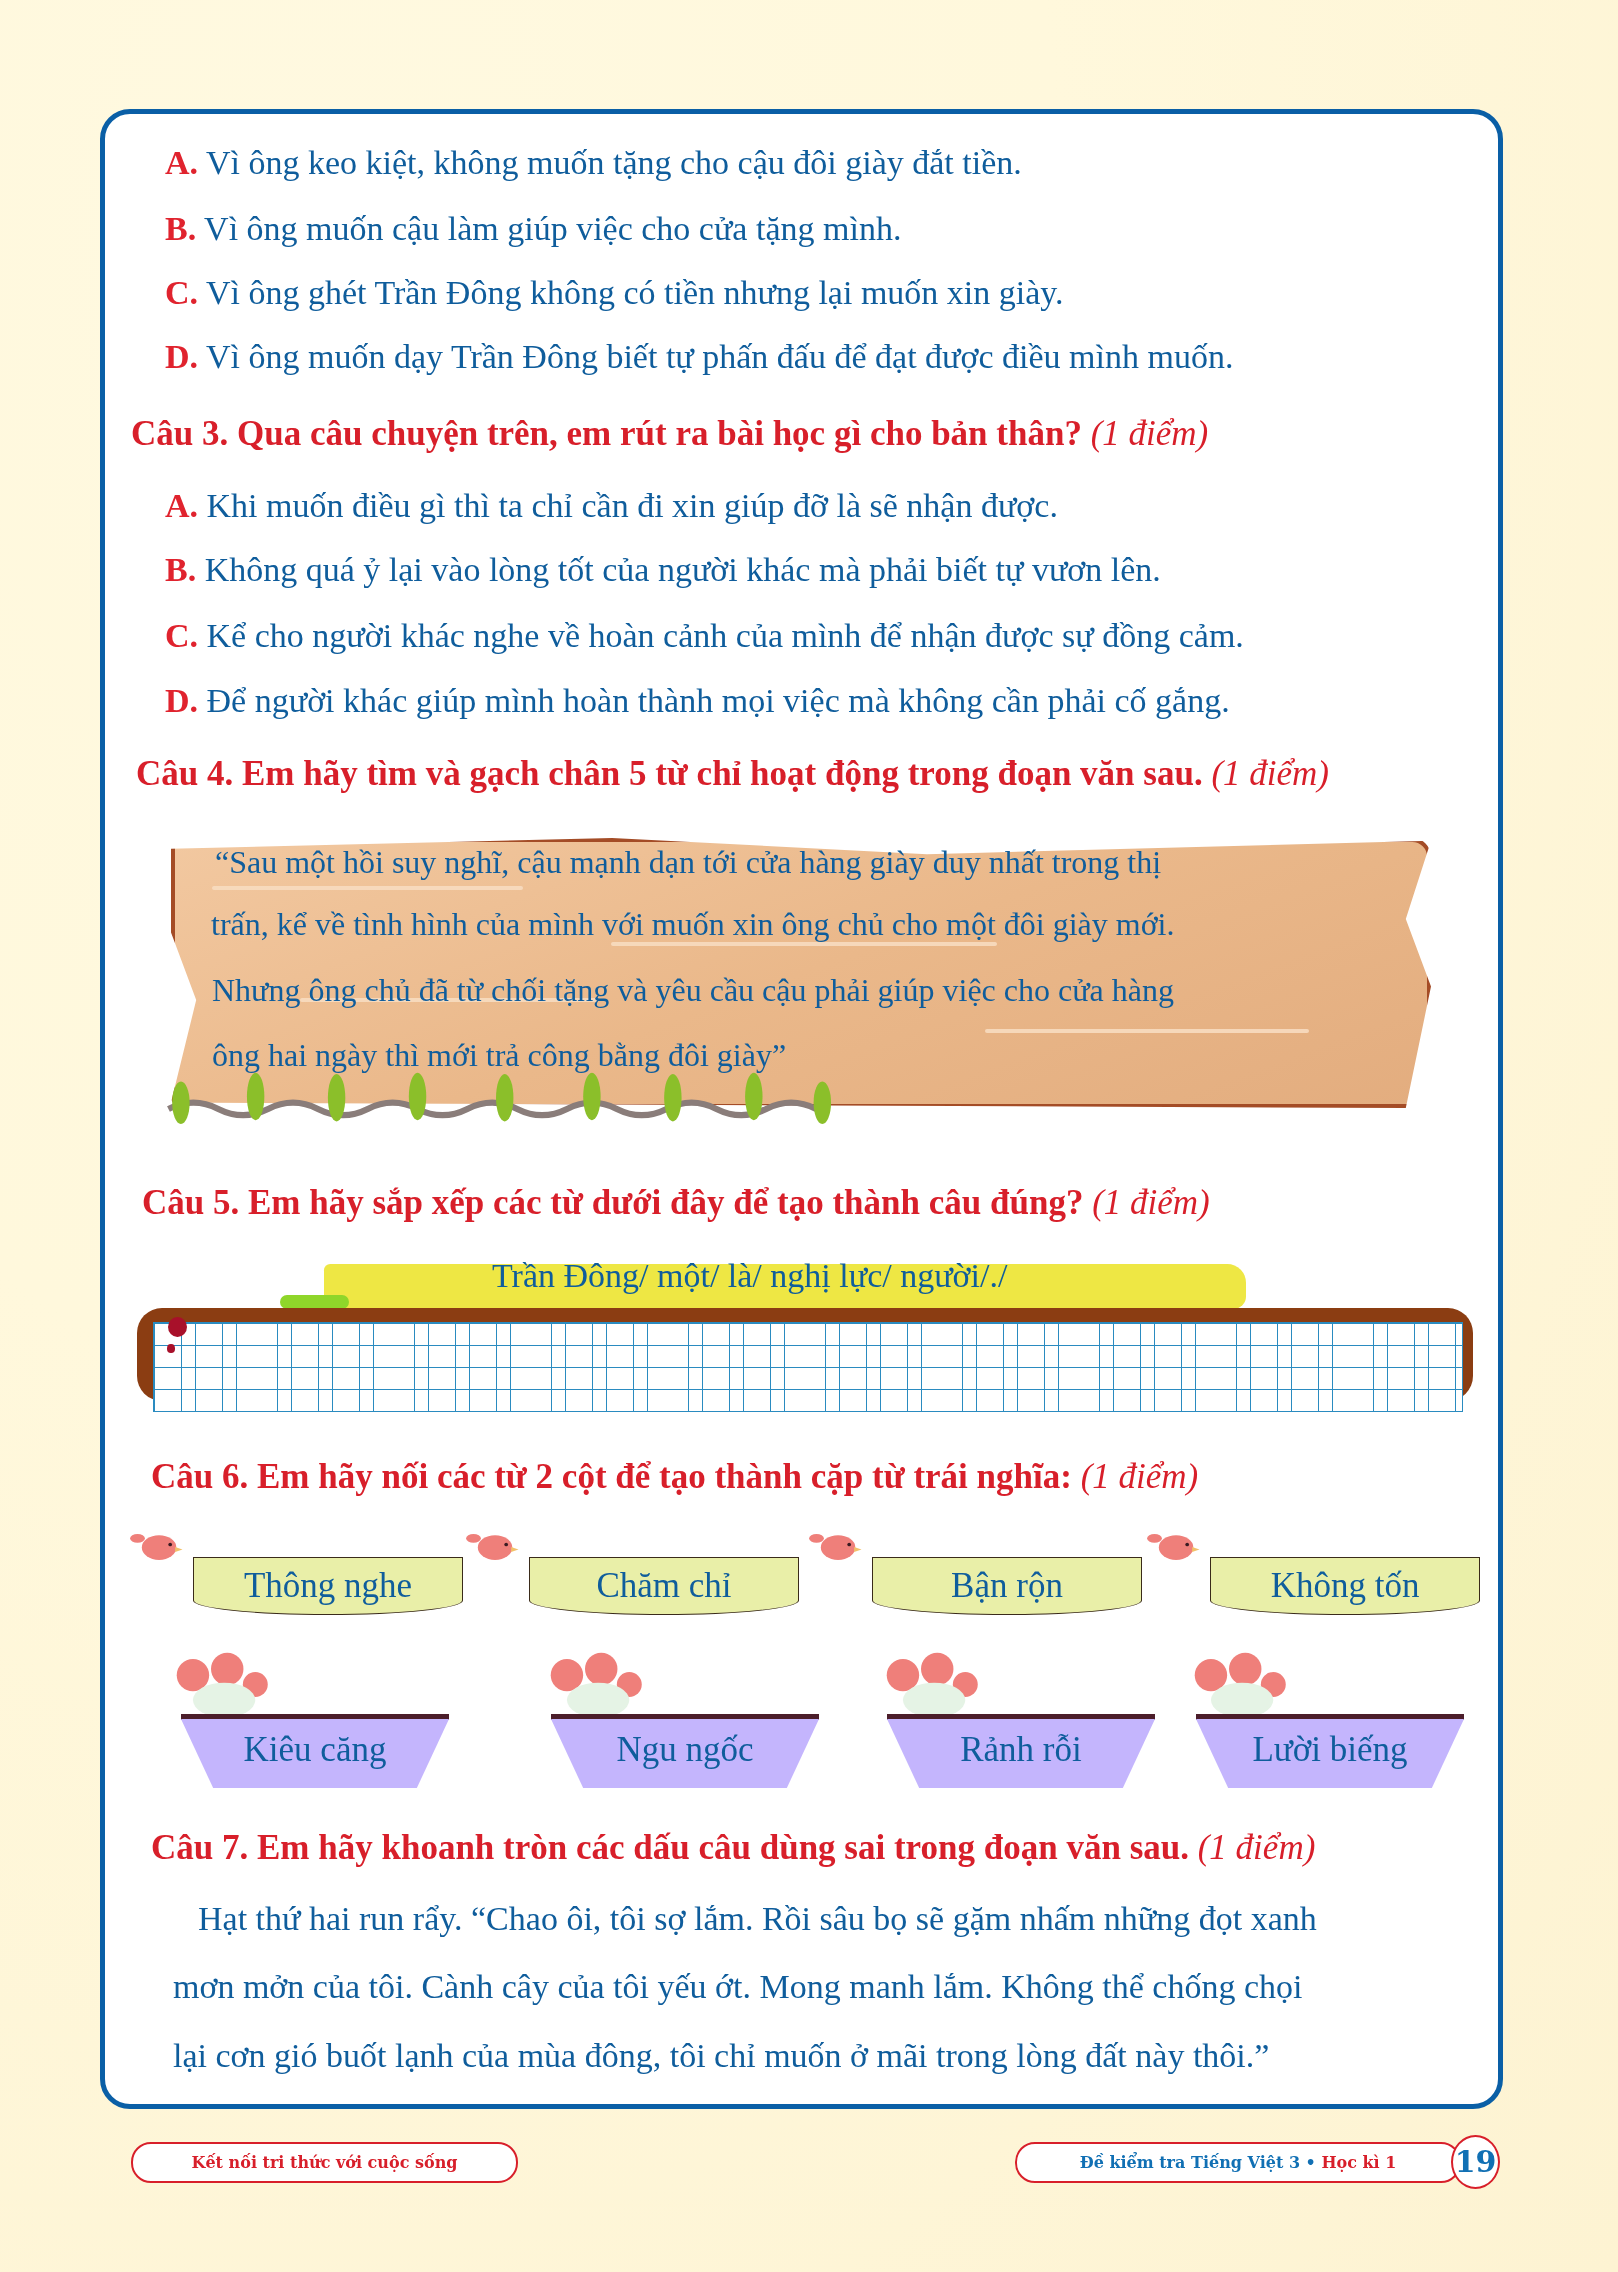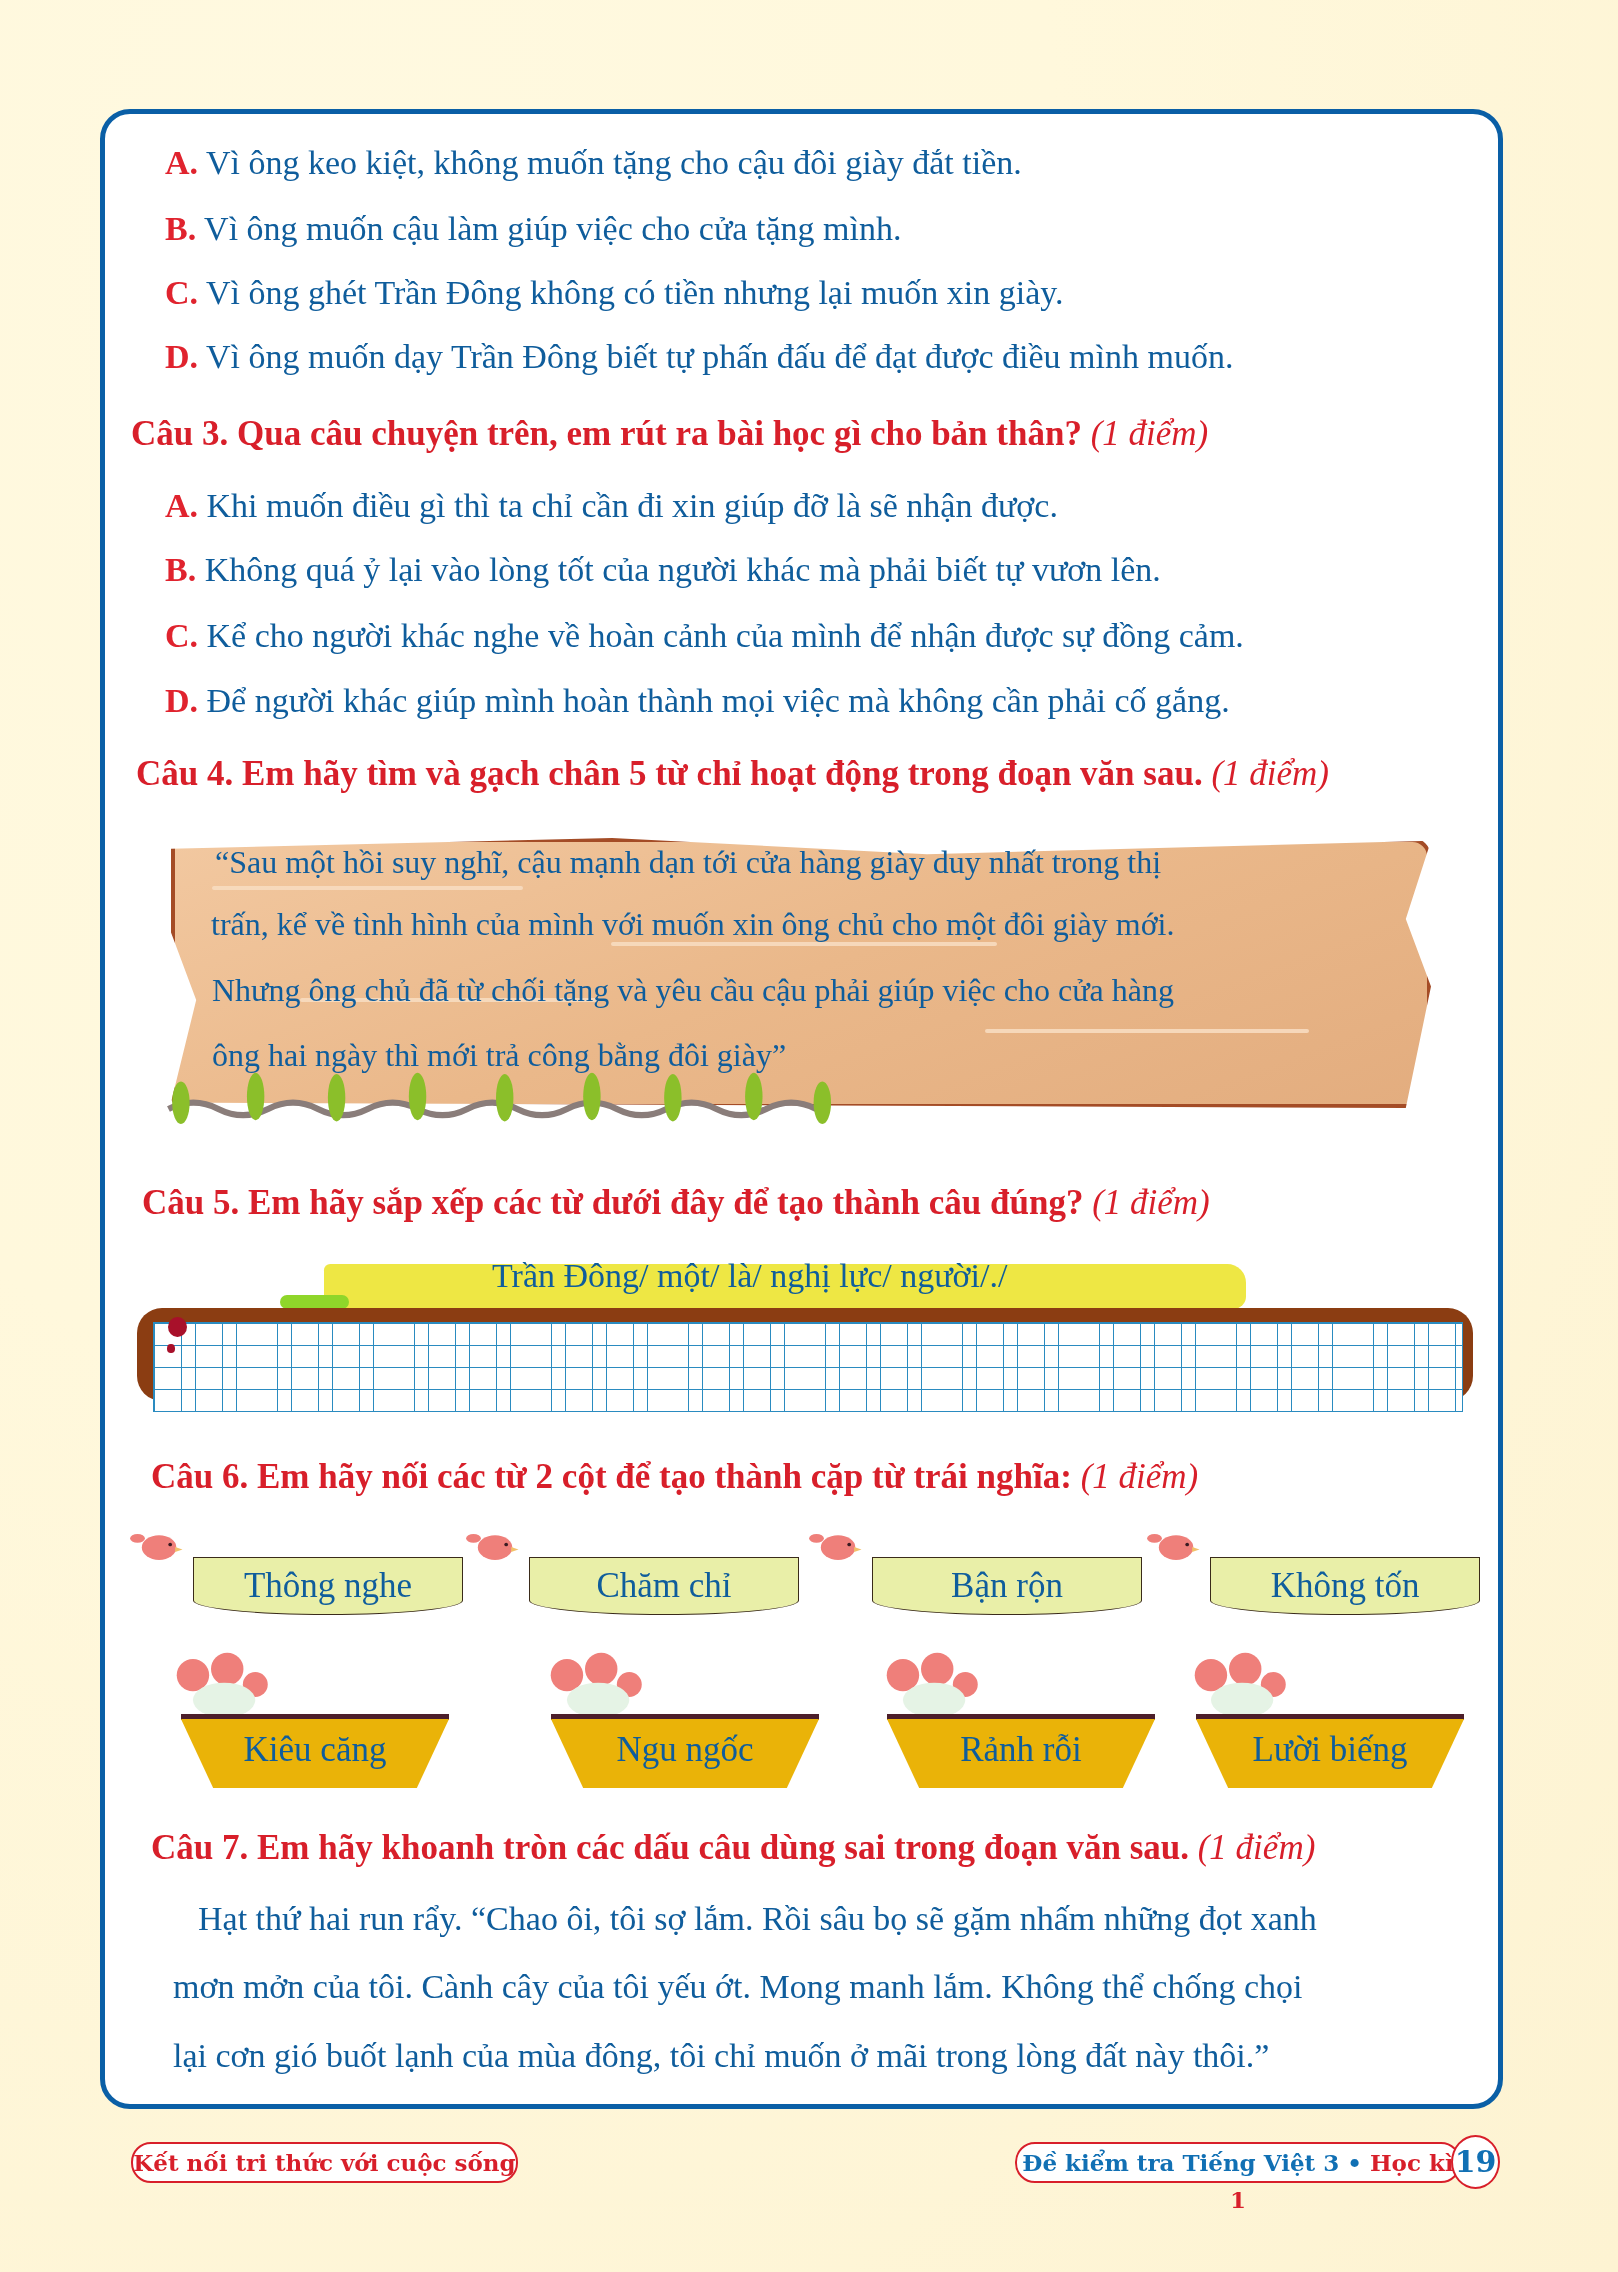--- a/index.html
+++ b/index.html
@@ -47,29 +47,29 @@
     background-size: 100% 22px, 100% 100%;
     border:1.9px solid #2a8bc0;
   }
   .ink-dot { position:absolute; left:168px; top:1317px; width:18.7px; height:20px; background:#a8102a; border-radius:50%; }
   .ink-dot2 { position:absolute; left:167px; top:1344px; width:7.5px; height:8.7px; background:#a8102a; border-radius:50%; }
   
   .card-top { position:absolute; width:268px; height:56px; background:#e9efa8; border:1.2px solid #3a2b1a;
     border-radius:0 0 60% 60% / 0 0 17.4px 17.4px; top:1557px; text-align:center; }
   .card-top span { font-size:35px; color:#0f5d9c; line-height:56px; }
   .bird { position:absolute; width:56px; height:37px; top:1526px; }
-  .pot { position:absolute; width:268px; height:69px; top:1719px; background:#eab308;
+  .pot { position:absolute; width:268px; height:69px; top:1719px; background:#c4b5fd;
     clip-path: polygon(0 0, 100% 0, 88% 100%, 12% 100%); text-align:center; }
   .pot span { font-size:35px; color:#0f5d9c; line-height:62px; }
   .pot-rim { position:absolute; width:268px; height:6.2px; top:1714px; background:#4c1e2a; }
   .flowers { position:absolute; width:106px; height:69px; top:1650px; }
   .para { font-size:34px; color:#0f5d9c; }
   
   .pill { position:absolute; top:2142px; height:37px; border:2.5px solid #d81f2a; border-radius:20px; background:#fff;
-    font-family:"DejaVu Serif", serif; font-weight:bold; font-size:23px; line-height:37px; text-align:center; }
+    font-family:"DejaVu Serif", serif; font-weight:bold; font-size:16px; line-height:37px; text-align:center; }
   .pill.left { left:131px; width:383px; color:#d81f2a; }
   .pill.right { left:1015px; width:442px; color:#1170b4; }
   .pill.right .red { color:#d81f2a; }
   .pagenum { position:absolute; left:1451px; top:2135px; width:45px; height:50px; border:2.5px solid #d81f2a; border-radius:50%;
     background:#fff; color:#1170b4; font-size:30px; text-align:center; line-height:50px; font-family:"DejaVu Serif",serif; font-weight:bold; }
 </style>
 </head>
 <body>
 
 <div class="frame"></div>

